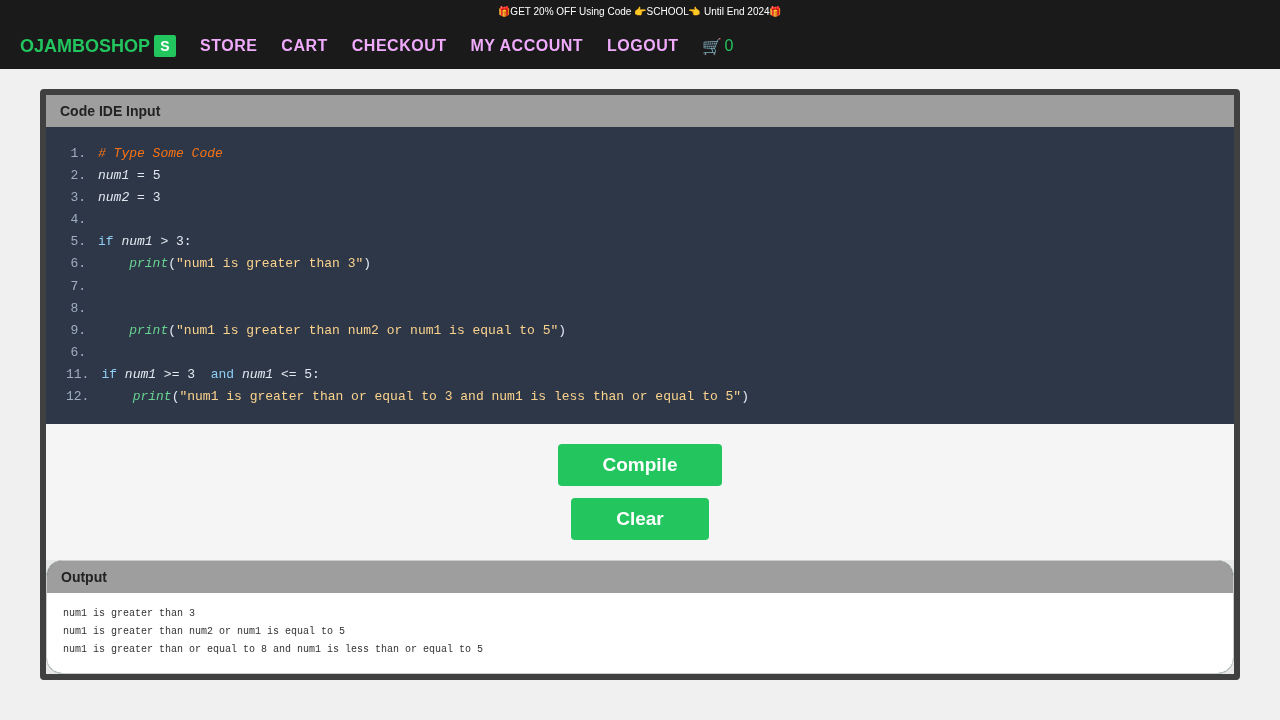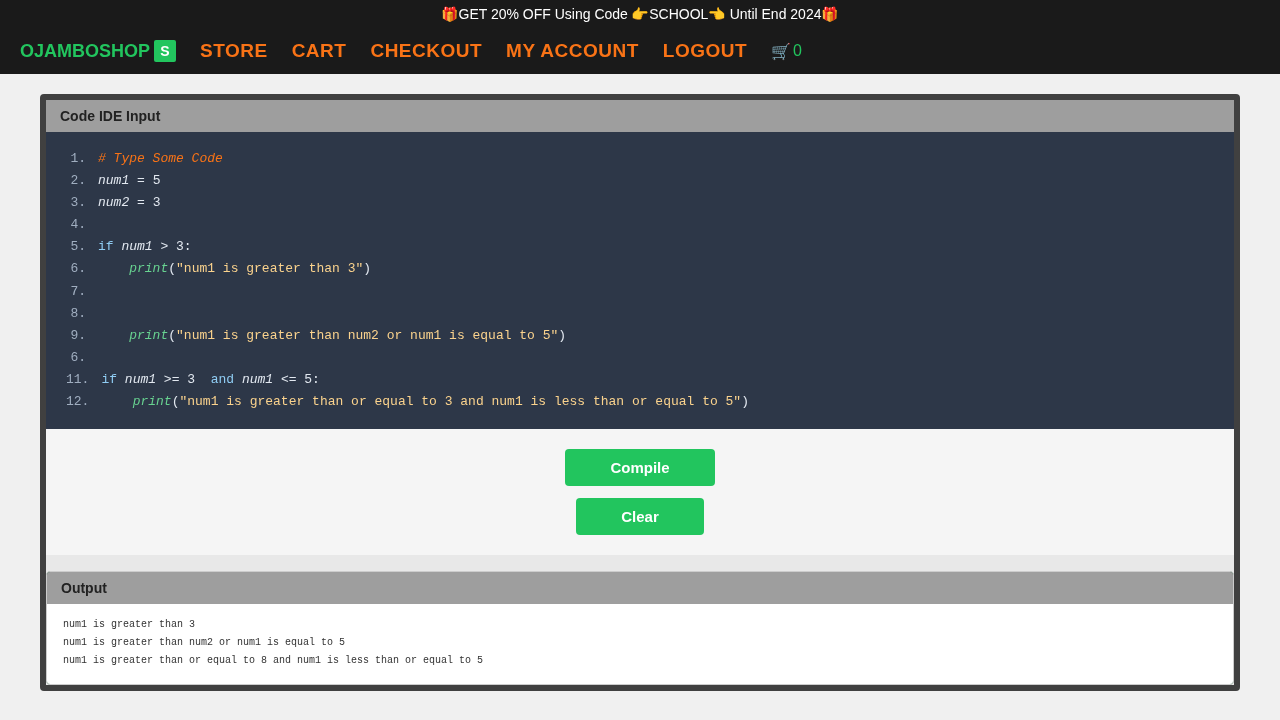--- a/index.html
+++ b/index.html
@@ -4,21 +4,21 @@
   <style>
     * { margin: 0; padding: 0; box-sizing: border-box; }
     body { font-family: Arial, sans-serif; background: #f0f0f0; width: 1280px; min-height: 720px; }
 
     
     .announcement-bar {
       background: #1a1a1a;
       color: white;
       text-align: center;
       padding: 6px 0;
-      font-size: 14px;
+      font-size: 10px;
     }
 
     
     .nav {
       background: #1a1a1a;
       display: flex;
       padding: 12px 20px;
       gap: 24px;
     }
     .nav-brand {
@@ -42,24 +42,24 @@
       font-size: 14px;
       border-radius: 2px;
       margin-left: 2px;
     }
     .nav-links {
       display: flex;
       gap: 24px;
       align-items: center;
     }
     .nav-link {
-      color: #f97316;
-      text-decoration: none;
-      font-weight: bold;
-      font-size: 19px;
+      color: #f0abfc;
+      text-decoration: none;
+      font-weight: bold;
+      font-size: 16px;
       letter-spacing: 0.5px;
     }
     .cart-icon {
       display: flex;
       align-items: center;
       gap: 2px;
       color: #22c55e;
       font-size: 16px;
     }
 
@@ -112,34 +112,34 @@
       flex-direction: column;
       align-items: center;
       padding: 20px;
       gap: 12px;
     }
     .btn-compile, .btn-clear {
       background: #22c55e;
       color: white;
       border: none;
       padding: 10px 45px;
-      font-size: 15px;
+      font-size: 19px;
       font-weight: bold;
       border-radius: 4px;
       cursor: pointer;
       min-width: 120px;
     }
 
     
     .output-panel {
       background: #14532d;
       border: 1px solid #ccc;
-      border-radius: 4px;
+      border-radius: 16px;
       overflow: hidden;
-      margin-top: 16px;
+      margin-top: 0;
     }
     .output-header {
       background: #9e9e9e;
       padding: 8px 14px;
       font-size: 14px;
       font-weight: bold;
       color: #222;
     }
     .output-body {
       background: white;

